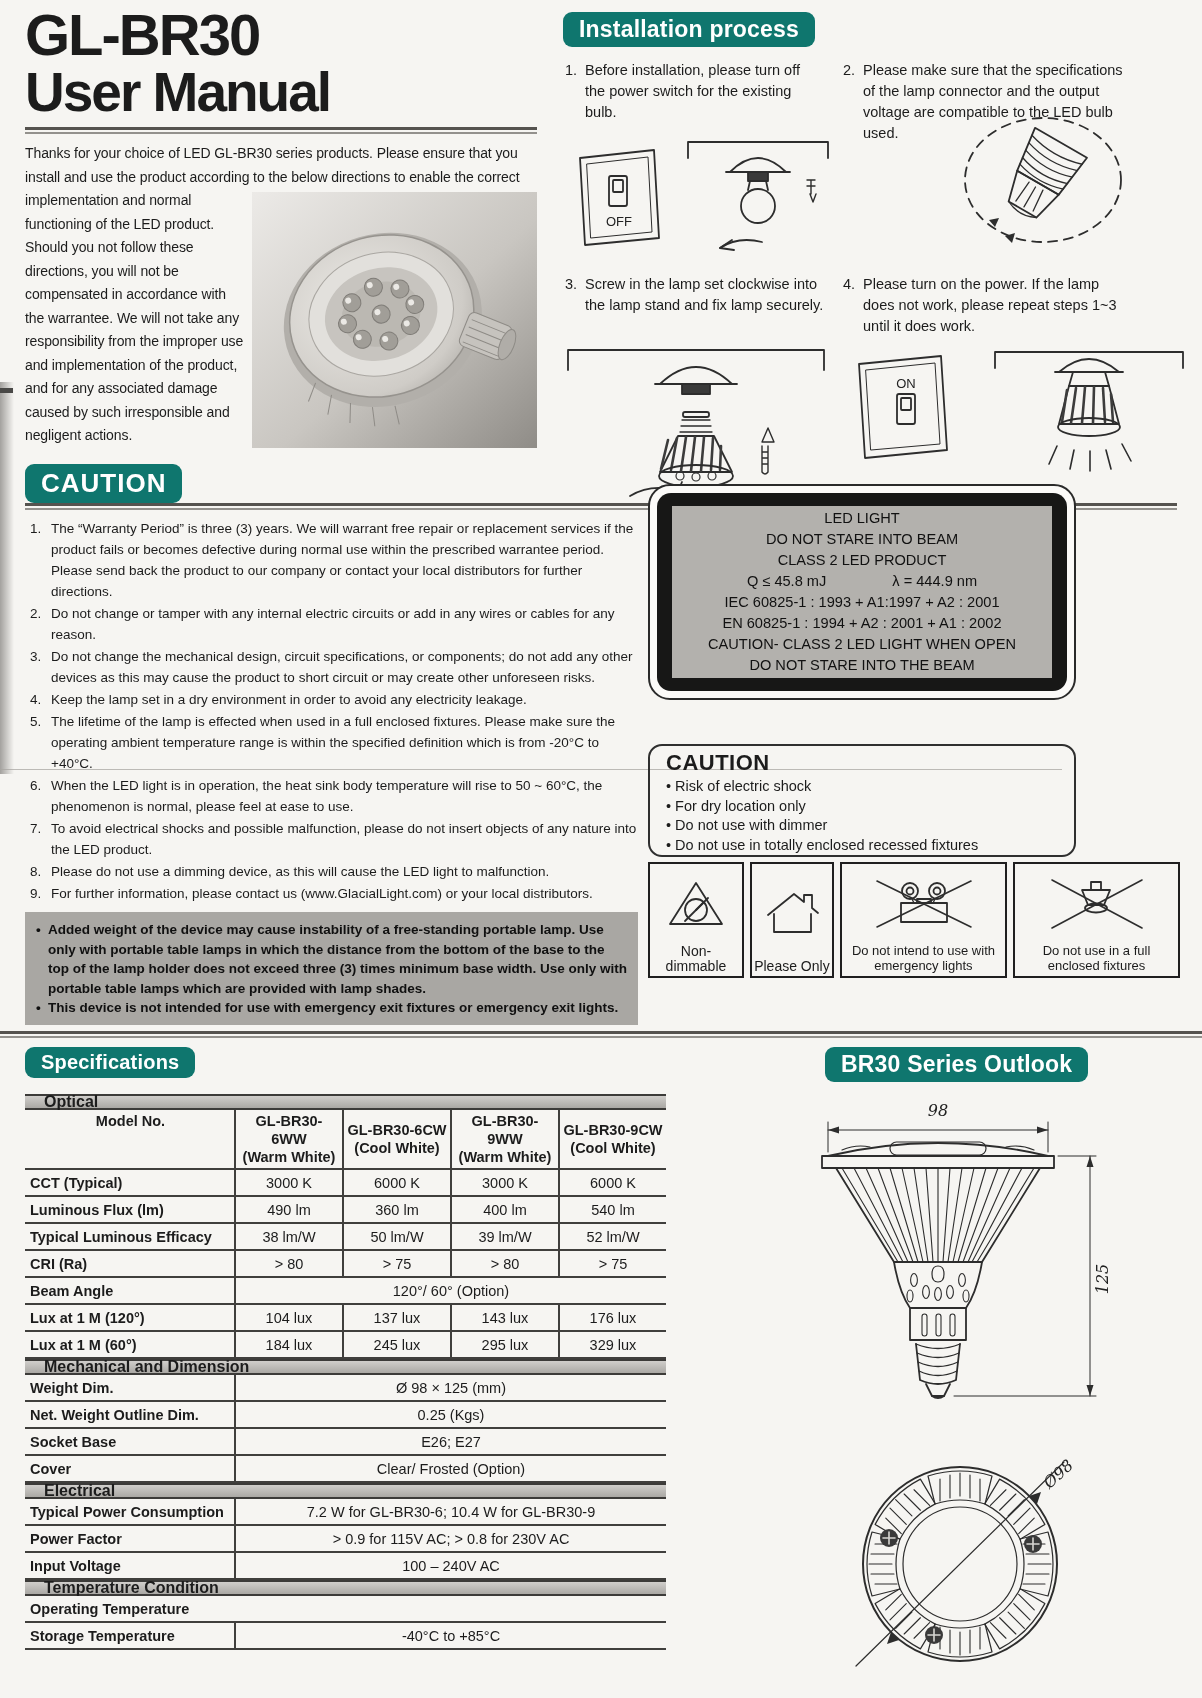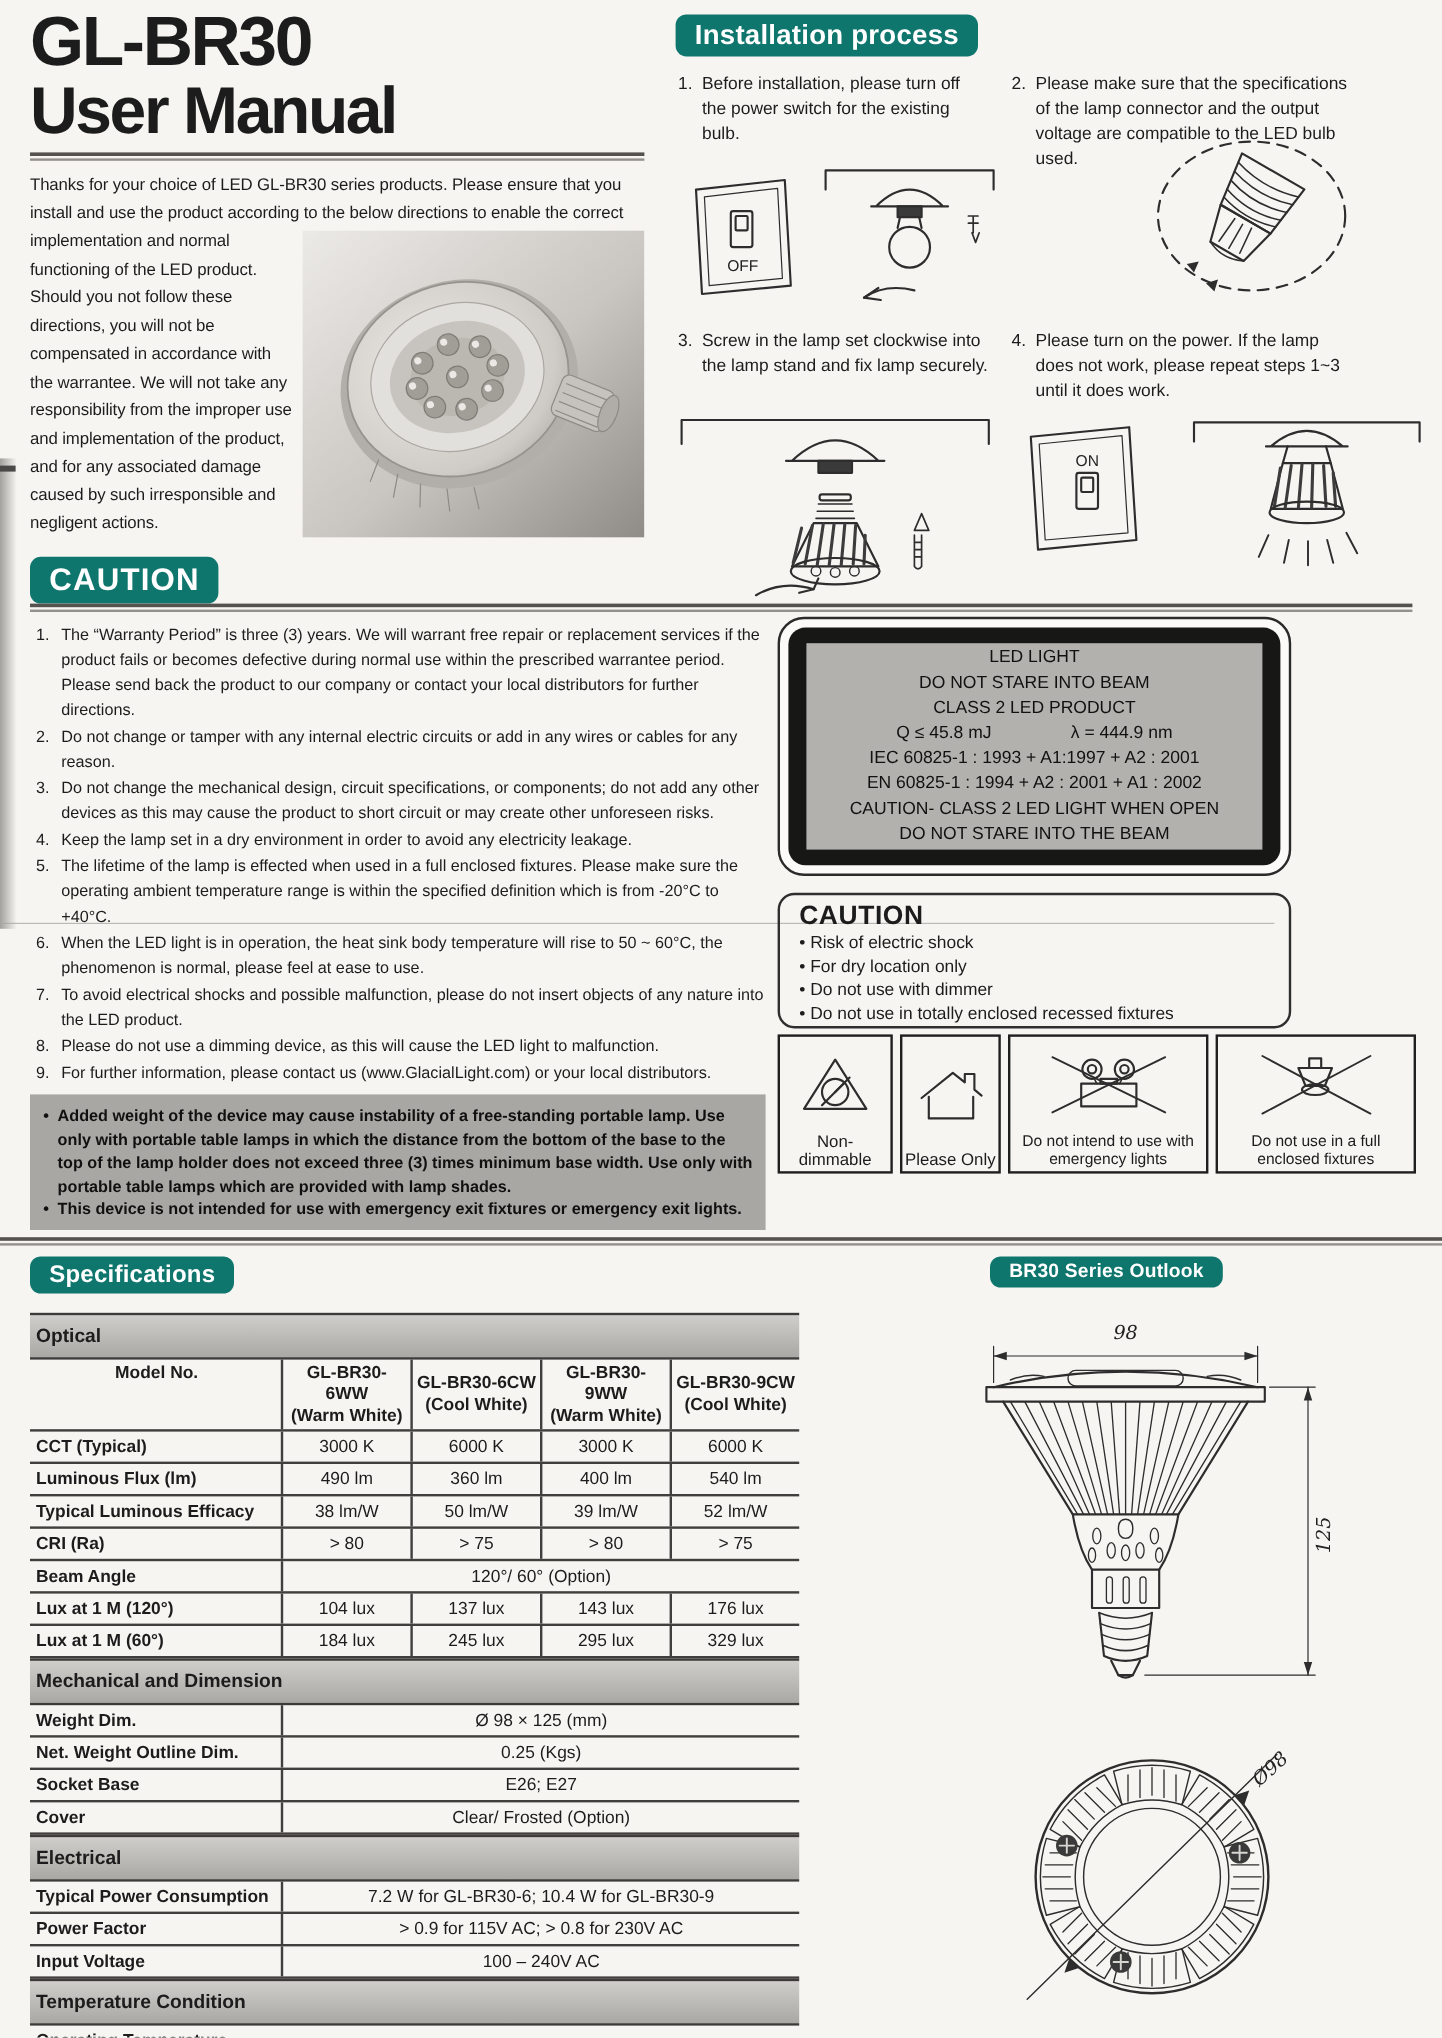--- a/index.html
+++ b/index.html
@@ -26,21 +26,21 @@
   .intro-photo{float:right;clear:right;width:285px;height:256px;margin-left:6px;}
   
   .step{position:absolute;font-size:14.5px;line-height:21px;}
   .step .num{position:absolute;left:0;top:0;}
   .step .txt{display:block;padding-left:20px;}
   
   #caution-list{left:28px;top:518px;width:616px;font-size:13.5px;line-height:21px;}
   .citem{position:relative;padding-left:23px;margin-bottom:1px;}
   .citem .cnum{position:absolute;left:2px;}
   
-  #led-box{left:648px;top:514px;width:428px;height:216px;border:2px solid #2a2a2a;border-radius:22px;
+  #led-box{left:648px;top:484px;width:428px;height:216px;border:2px solid #2a2a2a;border-radius:22px;
     padding:7px;box-sizing:border-box;background:#fbfaf8;}
   #led-box .inner{background:#171716;border-radius:14px;height:100%;box-sizing:border-box;padding:13px 15px;}
   #led-box .panel{background:#b3b1ad;height:100%;box-sizing:border-box;display:flex;flex-direction:column;
     justify-content:center;text-align:center;font-size:14.6px;line-height:21px;color:#111;}
   .qrow{display:flex;justify-content:center;gap:66px;}
   
   #caution-box2{left:648px;top:744px;width:428px;height:113px;border:2px solid #2f2f2f;border-radius:14px;
     box-sizing:border-box;padding:4px 16px 6px;background:transparent;}
   #caution-box2 h3{margin:0 0 1px 0;font-size:22px;letter-spacing:.5px;}
   #caution-box2 .bullet{font-size:14.5px;line-height:19.5px;}
@@ -50,23 +50,23 @@
     align-items:center;justify-content:flex-end;background:transparent;}
   .pict .icn{flex:1;display:flex;align-items:center;justify-content:center;width:100%;}
   .pict .plabel{font-size:13px;line-height:14.5px;text-align:center;padding:0 2px 3px;}
   
   #gray-box{left:25px;top:912px;width:613px;box-sizing:border-box;background:#a9a7a3;
     padding:8px 10px 7px;font-size:13.5px;font-weight:bold;line-height:19.5px;color:#101010;}
   #gray-box .witem{position:relative;padding-left:13px;}
   #gray-box .witem:before{content:"•";position:absolute;left:1px;}
   
   #spec-table{left:25px;top:1094px;width:641px;font-size:14.5px;}
-  .band{display:flex;align-items:center;height:39px;background:linear-gradient(180deg,#d0cecb,#aaa8a4);
+  .band{display:flex;align-items:center;height:16px;background:linear-gradient(180deg,#d0cecb,#aaa8a4);
     border-top:2px solid #3c3b39;border-bottom:2px solid #3c3b39;font-weight:bold;font-size:16px;
-    padding-left:5px;box-sizing:border-box;}
+    padding-left:19px;box-sizing:border-box;}
   .trow{display:grid;grid-template-columns:209px 108px 108px 108px 108px;border-bottom:2px solid #403f3d;}
   .trow>div{padding:2px 3px;display:flex;align-items:center;justify-content:center;text-align:center;
     box-sizing:border-box;min-height:25px;}
   .trow>.lbl{justify-content:flex-start;text-align:left;font-weight:bold;padding-left:5px;}
   .trow>.val{border-left:2px solid #403f3d;}
   .trow.mhead>div{min-height:47px;font-weight:bold;flex-direction:column;line-height:18px;}
   .span4{grid-column:2/6;border-left:2px solid #403f3d;}
   .trow.single{grid-template-columns:209px 432px;}
   
   svg{display:block;}
@@ -451,21 +451,21 @@
   <div class="band">Temperature Condition</div>
   <div class="trow single">
     <div class="lbl">Operating Temperature</div>
   </div>
   <div class="trow single">
     <div class="lbl">Storage Temperature</div>
     <div class="val">-40°C to +85°C</div>
   </div>
 </div>
 
-<div class="abs badge" style="left:825px;top:1047px;font-size:16px;">BR30 Series Outlook</div>
+<div class="abs badge" style="left:825px;top:1047px;font-size:23px;">BR30 Series Outlook</div>
 
 <div class="abs" style="left:758px;top:1094px;">
   <svg width="370" height="330" viewBox="0 0 370 330" class="lineart">
 
     <text x="180" y="22" text-anchor="middle" class="dimtext" stroke="none">98</text>
     <path d="M70 28 V58 M290 28 V58" stroke-width="1"></path>
     <path d="M70 36 H290" stroke-width="1"></path>
     <path d="M70 36 l11 -3.5 v7 z M290 36 l-11 -3.5 v7 z" fill="#2d2d2d" stroke="none"></path>
 
     <path d="M70 62 Q180 36 290 62"></path>

